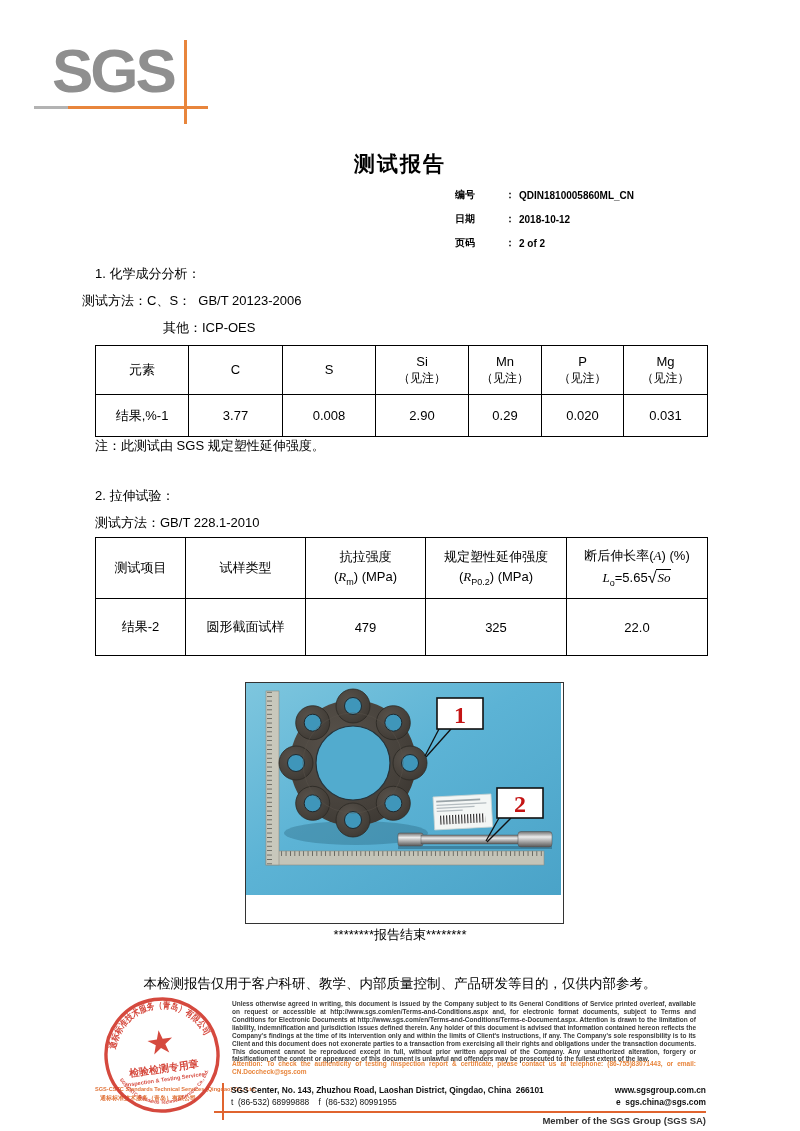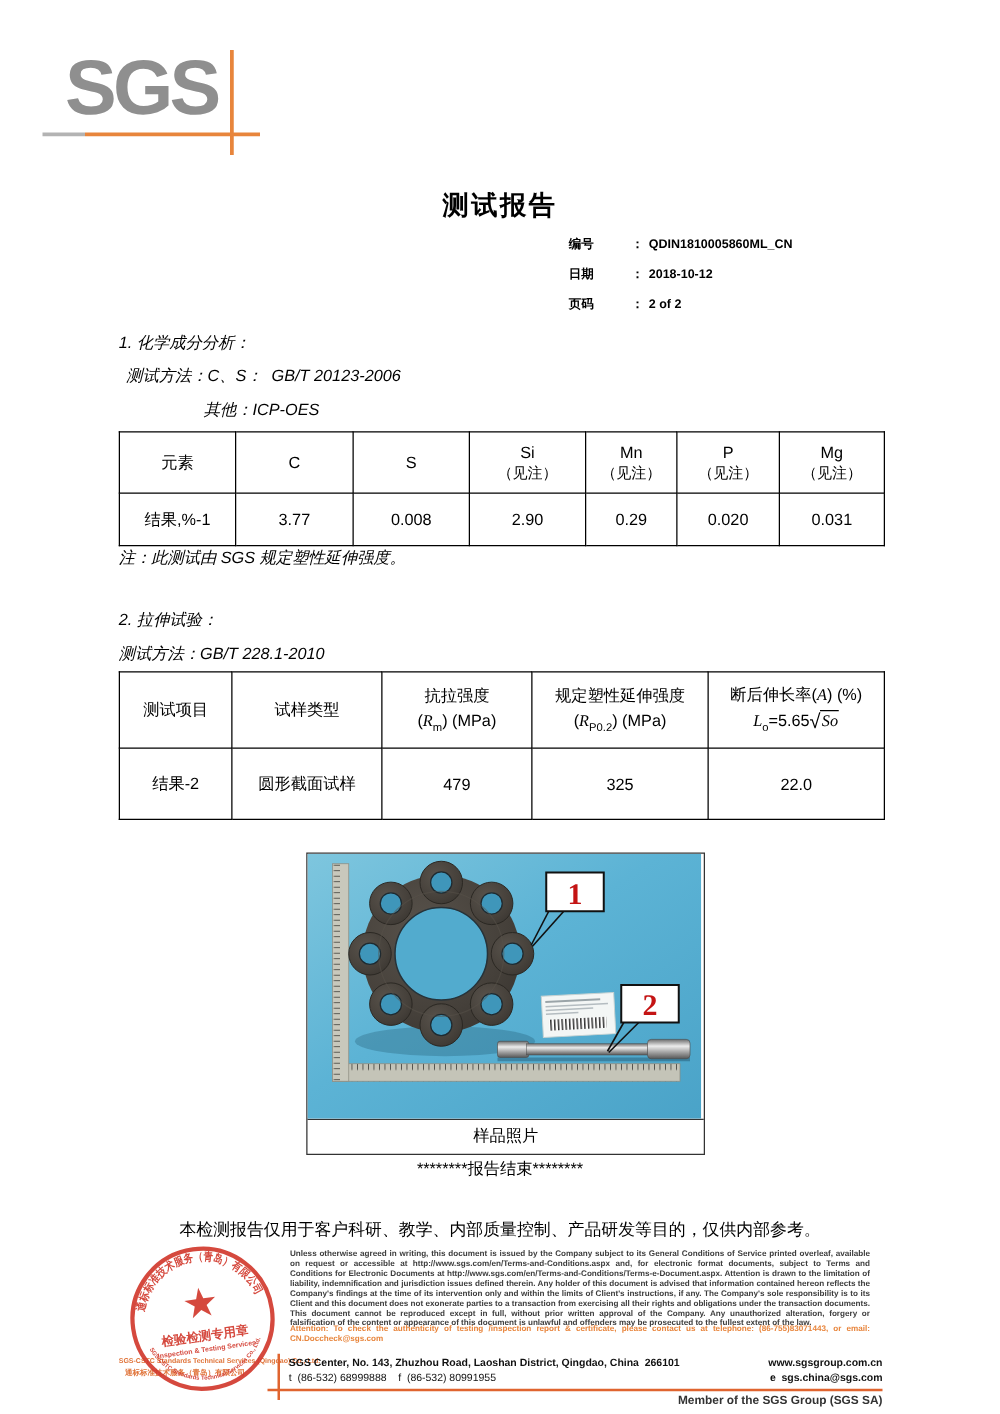--- a/index.html
+++ b/index.html
@@ -16,21 +16,21 @@
   
   .doc-title{position:absolute;left:0;top:150px;width:800px;text-align:center;
              font-size:21px;font-weight:bold;letter-spacing:2px;}
   .hdr-fields{position:absolute;left:455px;top:183px;font-size:10px;font-weight:bold;}
   .hdr-row{display:flex;height:24px;align-items:center;}
   .hdr-label{width:46px;}
   .hdr-colon{width:18px;text-align:center;}
   .hdr-value{white-space:nowrap;}
 
   
-  .bodytext{position:absolute;font-size:13px;white-space:nowrap;font-style:italic;}
+  .bodytext{position:absolute;font-size:13px;white-space:nowrap;}
 
   
   table{border-collapse:collapse;table-layout:fixed;position:absolute;
         font-size:13px;text-align:center;}
   td{border:1px solid #000;vertical-align:middle;padding:0 2px;}
   .t1{left:95px;top:345px;width:612px;}
   .t1 .head td{height:48px;}
   .t1 .datarow td{height:41px;}
   .t1 .sub{font-size:12px;margin-top:1px;}
   .t2{left:95px;top:537px;width:612px;padding-left:32px;}
@@ -98,21 +98,21 @@
       <span class="hdr-value">2018-10-12</span>
     </div>
     <div class="hdr-row">
       <span class="hdr-label">页码</span>
       <span class="hdr-colon">：</span>
       <span class="hdr-value">2 of 2</span>
     </div>
   </div>
 
   <div class="bodytext" style="left:95px;top:265px;">1. 化学成分分析：</div>
-  <div class="bodytext" style="left:101px;top:292px;">测试方法：C、S：&nbsp;&nbsp;GB/T 20123-2006</div>
+  <div class="bodytext" style="left:82px;top:292px;">测试方法：C、S：&nbsp;&nbsp;GB/T 20123-2006</div>
   <div class="bodytext" style="left:163px;top:319px;">其他：ICP-OES</div>
 
   <table class="t1">
     <colgroup>
         <col style="width:93px">
         <col style="width:94px">
         <col style="width:93px">
         <col style="width:93px">
         <col style="width:73px">
         <col style="width:82px">
@@ -289,21 +289,20 @@
         <text x="214" y="40" text-anchor="middle" class="callout-num" fill="#c41414" font-size="24" font-weight="bold" font-family="Liberation Serif, serif">1</text>
       </g>
 
       <g>
         <line x1="253" y1="135" x2="240" y2="158" stroke="#111" stroke-width="1.3"></line>
         <line x1="265" y1="135" x2="241" y2="159" stroke="#111" stroke-width="1.3"></line>
         <rect x="251" y="105" width="46" height="30" fill="#fff" stroke="#111" stroke-width="1.6"></rect>
         <text x="274" y="129" text-anchor="middle" class="callout-num" fill="#c41414" font-size="24" font-weight="bold" font-family="Liberation Serif, serif">2</text>
       </g>
     </svg>
-    <div class="photo-caption">样品照片</div>
   </div>
 
   <div class="end-line">********报告结束********</div>
   <div class="usage-line">本检测报告仅用于客户科研、教学、内部质量控制、产品研发等目的，仅供内部参考。</div>
 
   <div class="legal">Unless otherwise agreed in writing, this document is issued by the Company subject to its General Conditions of Service printed overleaf, available on request or accessible at http://www.sgs.com/en/Terms-and-Conditions.aspx and, for electronic format documents, subject to Terms and Conditions for Electronic Documents at http://www.sgs.com/en/Terms-and-Conditions/Terms-e-Document.aspx. Attention is drawn to the limitation of liability, indemnification and jurisdiction issues defined therein. Any holder of this document is advised that information contained hereon reflects the Company's findings at the time of its intervention only and within the limits of Client's instructions, if any. The Company's sole responsibility is to its Client and this document does not exonerate parties to a transaction from exercising all their rights and obligations under the transaction documents. This document cannot be reproduced except in full, without prior written approval of the Company. Any unauthorized alteration, forgery or falsification of the content or appearance of this document is unlawful and offenders may be prosecuted to the fullest extent of the law.</div>
   <div class="attention">Attention: To check the authenticity of testing /inspection report &amp; certificate, please contact us at telephone: (86-755)83071443, or email: CN.Doccheck@sgs.com</div>
 
   <div class="co-en">SGS-CSTC Standards Technical Services (Qingdao) Co., Ltd.</div>
   <div class="co-cn">通标标准技术服务（青岛）有限公司</div>

